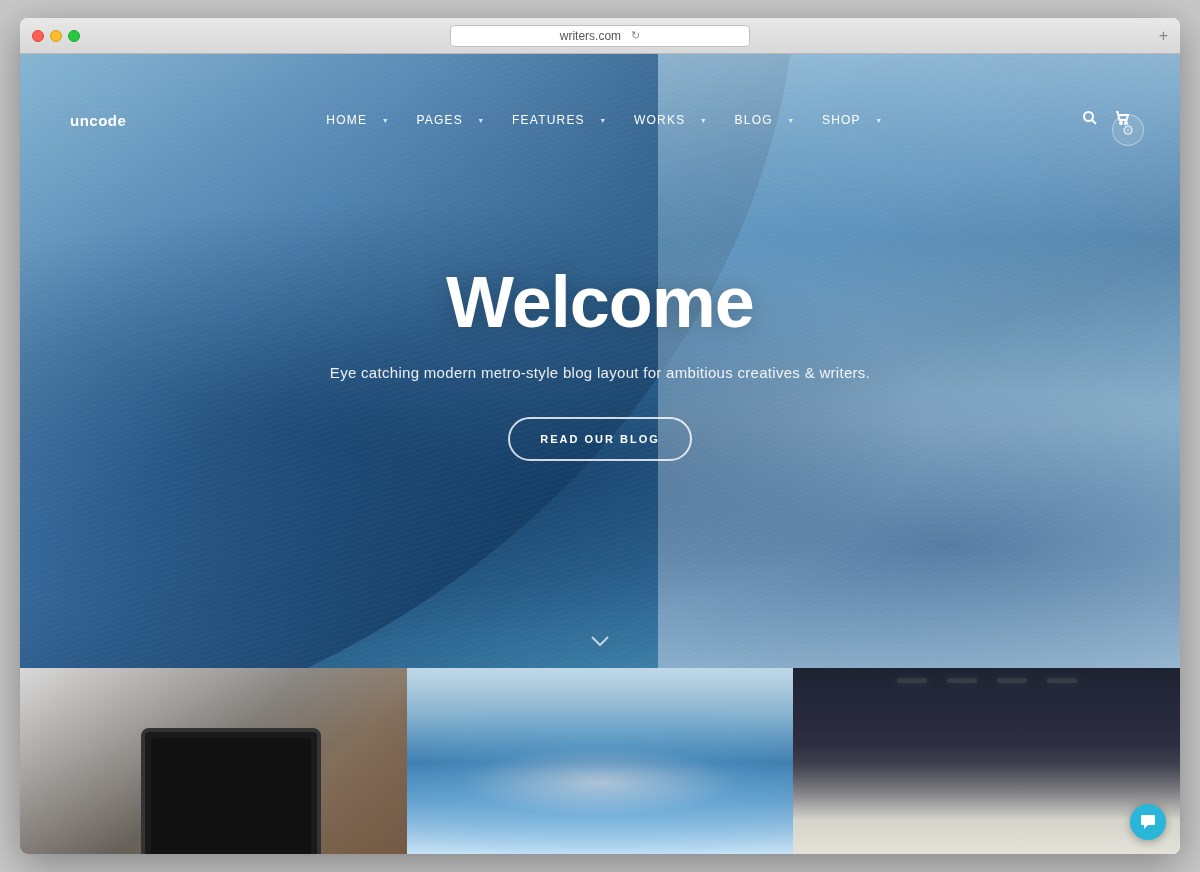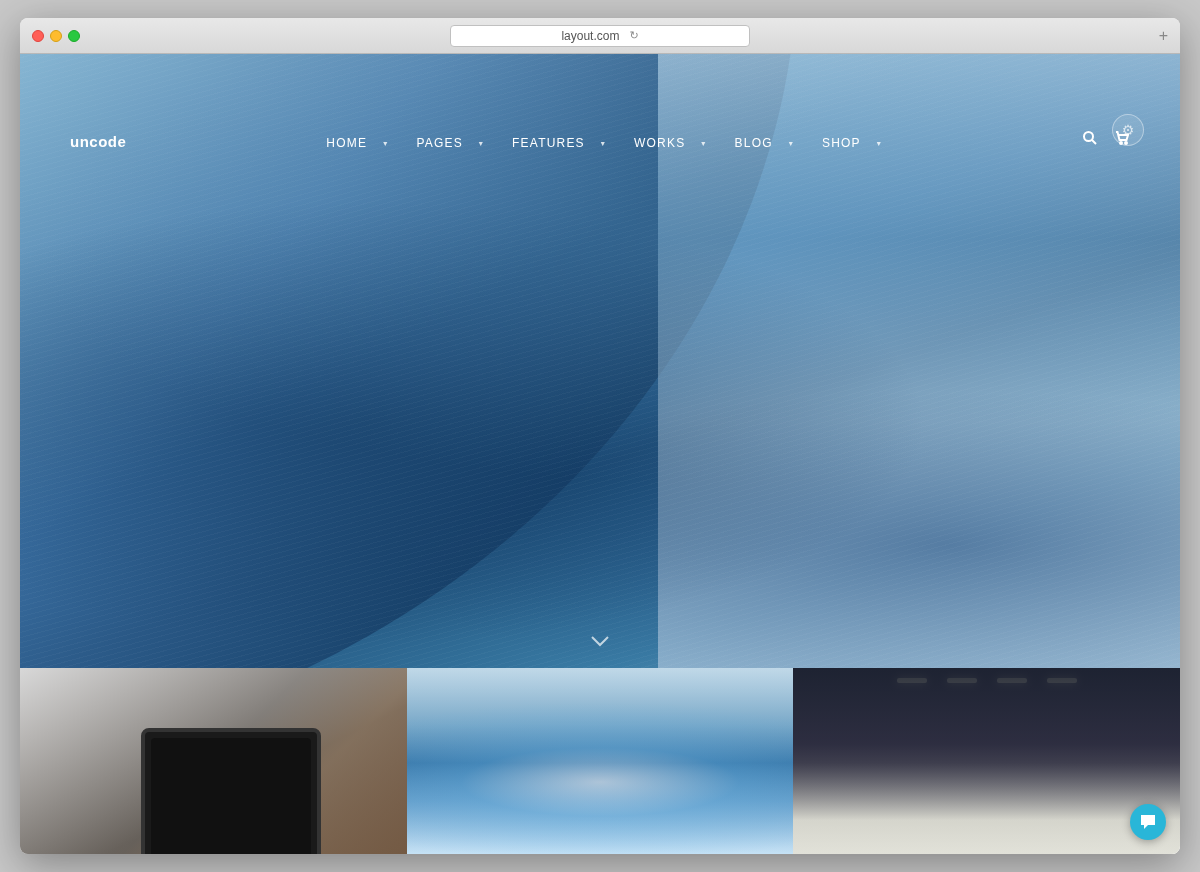--- a/index.html
+++ b/index.html
@@ -14,21 +14,21 @@
     .tl-yellow { background: #febc2e; border: 1px solid #d4a017; }
     .tl-green { background: #28c840; border: 1px solid #1aab29; }
     .url-bar { position: absolute; left: 50%; transform: translateX(-50%); width: 300px; background: #fff; border: 1px solid #c0c0c0; border-radius: 4px; height: 22px; display: flex; align-items: center; justify-content: center; font-size: 12px; color: #555; gap: 6px; }
     .url-bar .refresh-icon { color: #888; font-size: 11px; margin-left: 4px; }
     .add-tab { position: absolute; right: 12px; font-size: 16px; color: #888; cursor: pointer; }
 
     
     .website { background: #fff; }
 
     
-    .nav { height: 60px; display: flex; align-items: flex-end; justify-content: space-between; padding: 0 32px; position: absolute; top: 36px; left: 18px; right: 18px; z-index: 100; background: transparent; }
+    .nav { height: 60px; display: flex; align-items: center; justify-content: space-between; padding: 0 32px; position: absolute; top: 36px; left: 18px; right: 18px; z-index: 100; background: transparent; }
     .nav-logo { font-size: 15px; font-weight: 600; color: #fff; letter-spacing: 0.5px; }
     .nav-menu { display: flex; align-items: center; gap: 28px; }
     .nav-item { font-size: 12px; font-weight: 500; color: #fff; letter-spacing: 1.2px; text-transform: uppercase; cursor: pointer; display: flex; align-items: center; gap: 16px; }
     .nav-item .chevron { font-size: 8px; opacity: 0.8; }
     .nav-right { display: flex; align-items: center; gap: 16px; }
     .nav-icon { color: #fff; font-size: 16px; cursor: pointer; }
 
     
     .hero { position: relative; height: 614px; overflow: hidden; }
     .hero-bg { width: 100%; height: 100%; background: linear-gradient(160deg, #7ab8d4 0%, #4a8ab5 20%, #2d6a9f 45%, #1e4f7a 60%, #3a7ca5 80%, #8fb8cc 100%); position: relative; }
@@ -109,21 +109,21 @@
 
 <div class="browser-frame">
 
   <div class="browser-titlebar">
     <div class="traffic-lights">
       <div class="traffic-light tl-red"></div>
       <div class="traffic-light tl-yellow"></div>
       <div class="traffic-light tl-green"></div>
     </div>
     <div class="url-bar">
-      <span>layout.com</span>
+      <span>writers.com</span>
       <span class="refresh-icon">↻</span>
     </div>
     <div class="add-tab">+</div>
   </div>
 
   <div class="website">
     <div class="page-container">
 
       <nav class="nav">
         <div class="nav-logo">uncode</div>
@@ -173,20 +173,25 @@
       <div class="settings-gear">
         <span>⚙</span>
       </div>
 
       <section class="hero">
         <div class="hero-bg">
           <div class="wave-shape"></div>
           <div class="wave-overlay"></div>
           <div class="water-texture"></div>
         </div>
+        <div class="hero-content">
+          <h1 class="hero-title">Welcome</h1>
+          <p class="hero-subtitle">Eye catching modern metro-style blog layout for ambitious creatives &amp; writers.</p>
+          <button class="hero-btn">READ OUR BLOG</button>
+        </div>
         <div class="scroll-down">
           <svg width="20" height="12" viewBox="0 0 20 12" fill="none" stroke="rgba(255,255,255,0.7)" stroke-width="2">
               <polyline points="2,2 10,10 18,2"></polyline>
             </svg>
         </div>
       </section>
 
       <div class="gallery">
 
         <div class="gallery-item gallery-item-1">

